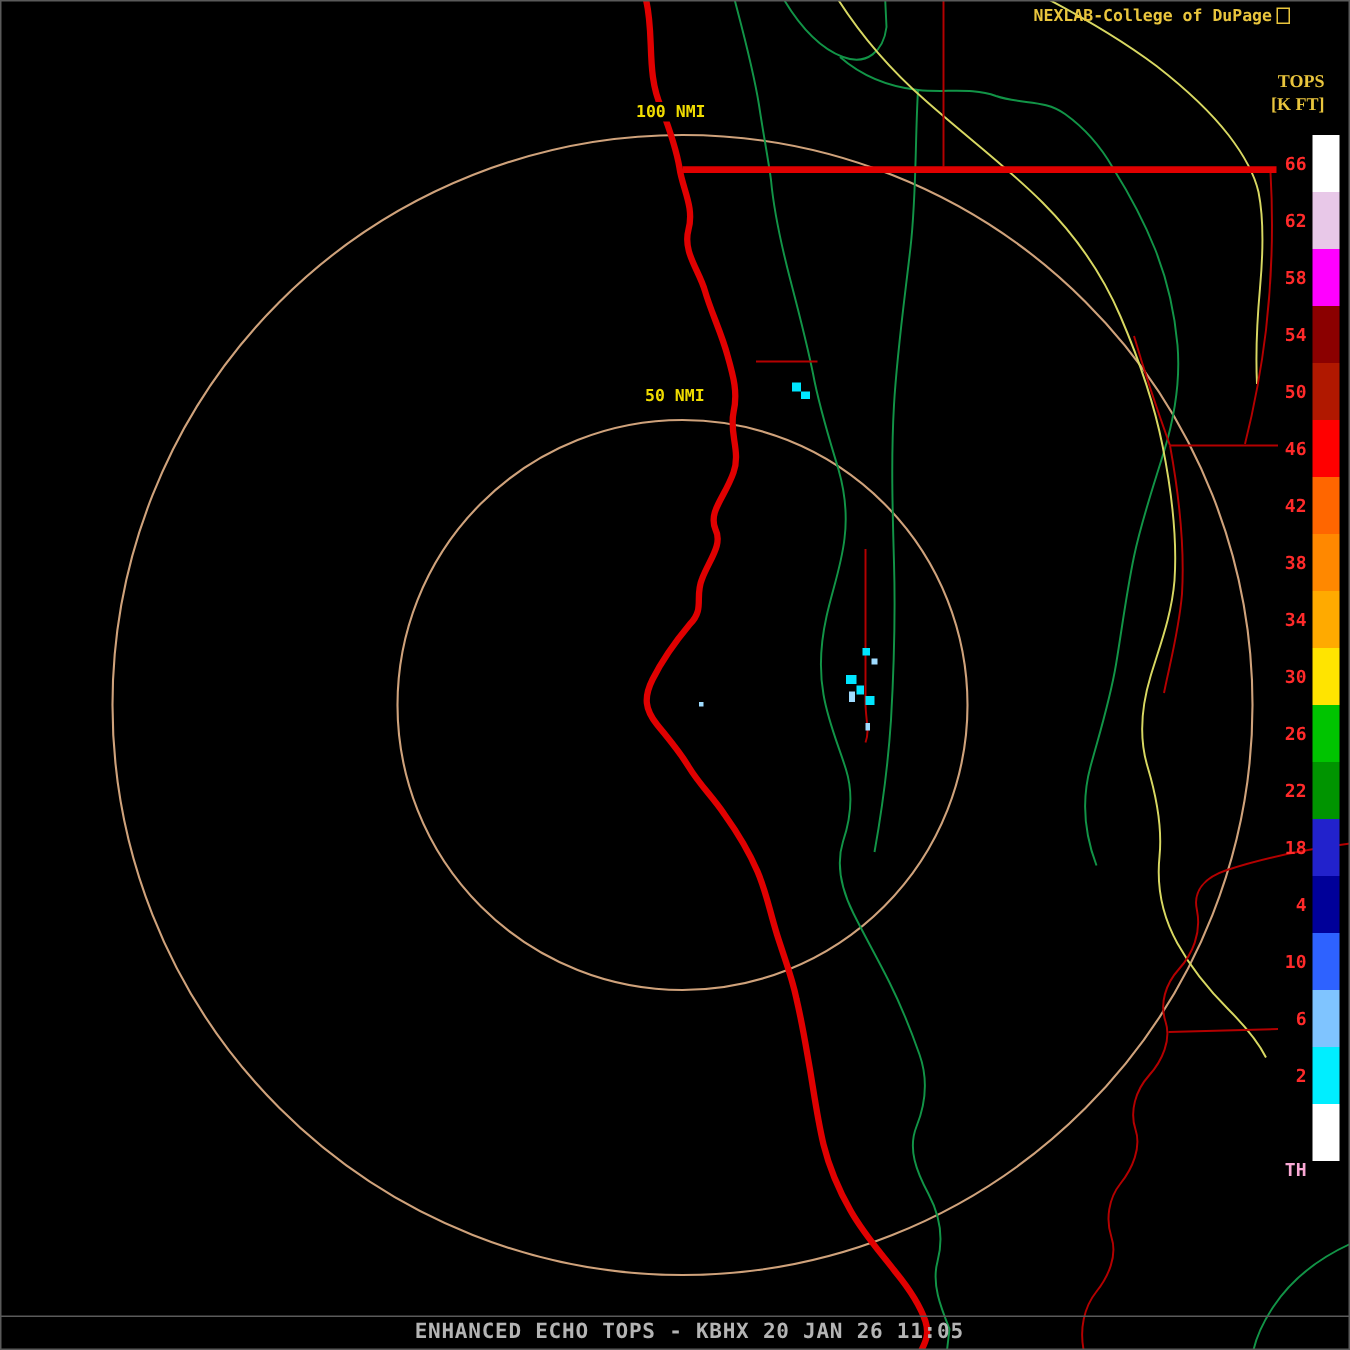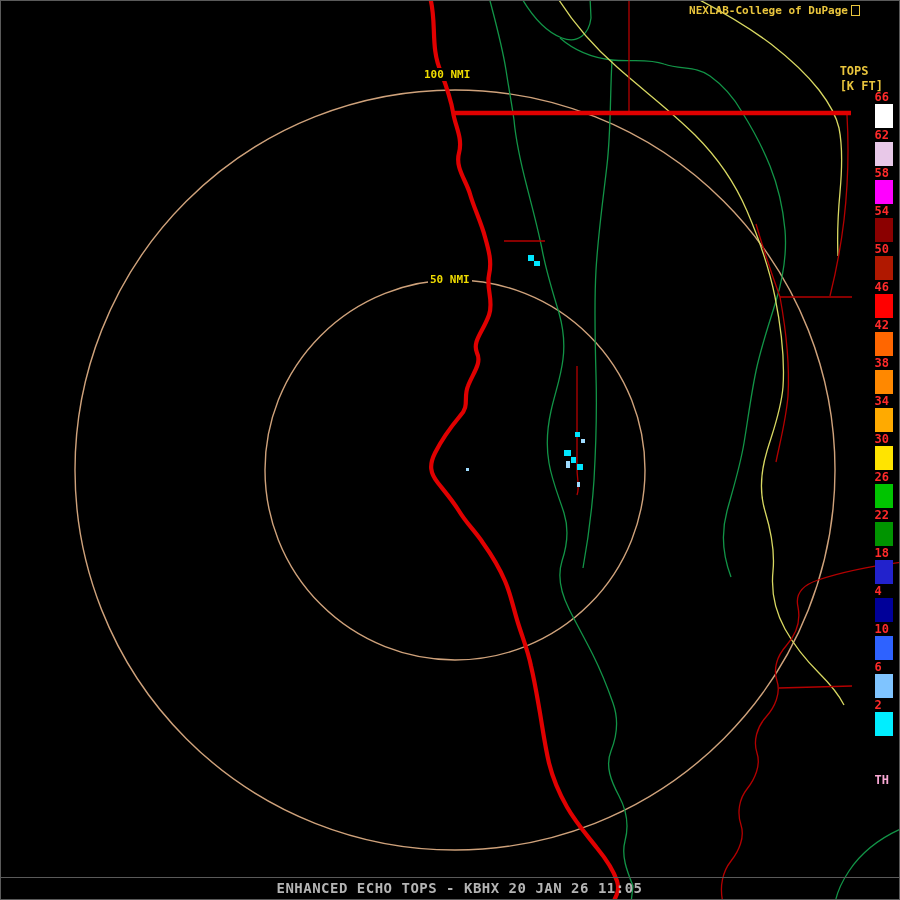--- a/index.html
+++ b/index.html
@@ -14,31 +14,31 @@
   .redbar     { stroke:var(--highway_red); stroke-width:4.5; }
   .redline    { fill:none; stroke:var(--boundary_red); stroke-width:1.3; }
   .greenline  { fill:none; stroke:var(--boundary_green); stroke-width:1.3; }
   .yellowline { fill:none; stroke:var(--boundary_yellow); stroke-width:1.3; }
   .echo-bright { fill:var(--echo_cyan); }
   .echo-light  { fill:var(--echo_light); }
 
   .map-label { position:absolute; color:var(--map_label_yellow); font-weight:bold;
                font-size:11px; background:#000; padding:0 2px; z-index:3; white-space:nowrap; }
   #label-100 { left:422px; top:68px; }
-  #label-50  { left:428px; top:273px; }
+  #label-50  { left:428px; top:257px; }
 
   .attribution { position:absolute; top:4px; right:52px; color:var(--attribution_yellow);
                  font-size:11px; font-weight:bold; z-index:5; white-space:nowrap;text-align:right; }
   .partial-box { position:absolute; top:5px; right:40px; width:9px; height:11px;
                  border:1px solid var(--attribution_yellow); z-index:5; }
 
-  #legend-title { position:absolute; top:64px; right:17px; color:var(--legend_title_yellow);
-                  font-size:12px; font-weight:bold; line-height:15px; z-index:6; }
+  #legend-title { position:absolute; top:47px; right:17px; color:var(--legend_title_yellow);
+                  font-size:12px; font-weight:bold; text-align:right; line-height:15px; z-index:6;font-family:Liberation Serif, serif; }
   #legend { position:absolute; top:90px; right:7px; z-index:6; }
-  .legend-row { display:flex; align-items:flex-start; justify-content:flex-end; height:38px;flex-direction:column; }
+  .legend-row { display:flex; align-items:center; justify-content:flex-end; height:38px; }
   .legend-label { color:var(--legend_number_red); font-size:12px; font-weight:bold; margin-right:4px; }
   .legend-swatch { width:18px; height:38px; display:block; }
   .legend-row:last-child .legend-label { color:#f9a8d4; transform:translateY(13px);margin-top:24px; }
 
   #footer-line { position:absolute; top:877px; left:0; width:900px; height:1px;
                  background:var(--frame_gray); z-index:4; }
   #footer { position:absolute; top:880px; left:0; width:100%; text-align:center;
             color:var(--footer_gray); font-size:14px; font-weight:bold; letter-spacing:0.5px; z-index:5;padding-left:19px; }
 </style>
 </head>

